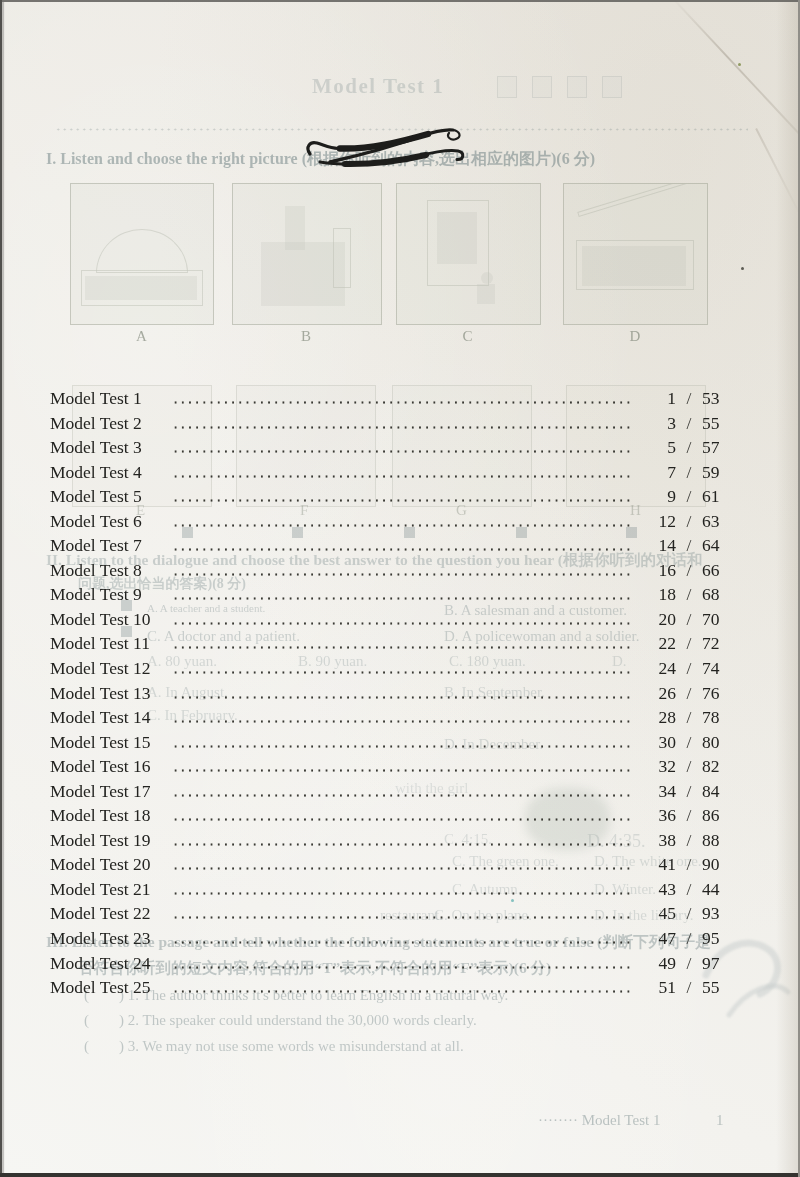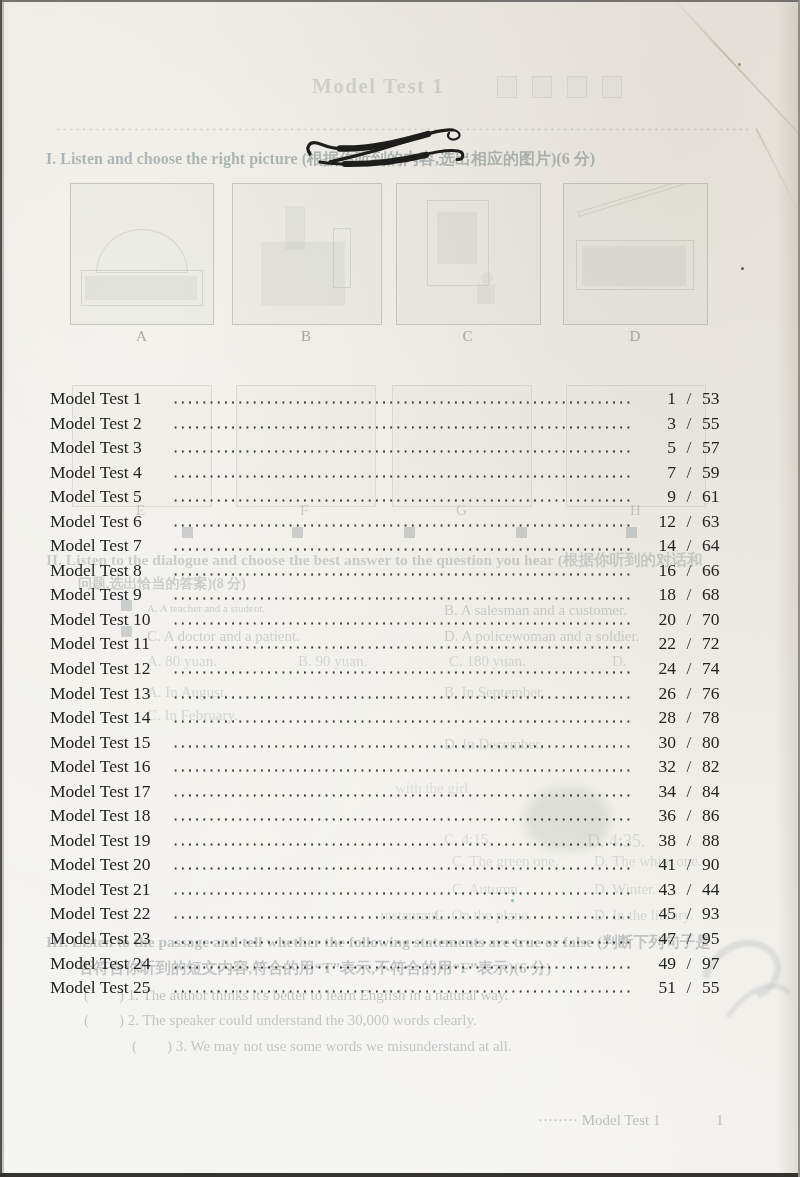--- a/index.html
+++ b/index.html
@@ -142,21 +142,21 @@
         <span class="bleed-line" style="left: 594px; top: 853px; font-size: 15px; opacity: 0.18;">D. The white one.</span>
         <span class="bleed-line" style="left: 452px; top: 881px; font-size: 15px; opacity: 0.18;">C. Autumn.</span>
         <span class="bleed-line" style="left: 594px; top: 881px; font-size: 15px; opacity: 0.18;">D. Winter.</span>
         <span class="bleed-line" style="left: 380px; top: 907px; font-size: 15px; opacity: 0.18;">restaurant.</span>
         <span class="bleed-line" style="left: 434px; top: 907px; font-size: 15px; opacity: 0.18;">C. On the plane.</span>
         <span class="bleed-line" style="left: 594px; top: 907px; font-size: 15px; opacity: 0.18;">D. In the library.</span>
         <span class="bleed-line" style="left: 46px; top: 932px; font-size: 15.5px; opacity: 0.32; font-weight: bold;">III. Listen to the passage and tell whether the following statements are true or false (判断下列句子是</span>
         <span class="bleed-line" style="left: 78px; top: 958px; font-size: 15.5px; opacity: 0.32; font-weight: bold;">否符合你听到的短文内容,符合的用“T”表示,不符合的用“F”表示)(6 分)</span>
         <span class="bleed-line" style="left: 84px; top: 986px; font-size: 15px; opacity: 0.32;">(　　) 1. The author thinks it's better to learn English in a natural way.</span>
         <span class="bleed-line" style="left: 84px; top: 1011px; font-size: 15px; opacity: 0.32;">(　　) 2. The speaker could understand the 30,000 words clearly.</span>
-        <span class="bleed-line" style="left: 84px; top: 1037px; font-size: 15px; opacity: 0.32; margin-left: 48px;">(　　) 3. We may not use some words we misunderstand at all.</span>
+        <span class="bleed-line" style="left: 84px; top: 1037px; font-size: 15px; opacity: 0.32;">(　　) 3. We may not use some words we misunderstand at all.</span>
         <span class="bleed-line" style="left: 538px; top: 1112px; font-size: 15px; opacity: 0.36;">········ Model Test 1</span>
         <span class="bleed-line" style="left: 716px; top: 1112px; font-size: 15px; opacity: 0.36;">1</span>
       </div>
     <div id="bleed-blob"></div>
     <svg id="bleed-swirl" width="100" height="105" viewBox="0 0 100 105">
       <g fill="none" stroke="rgba(150,165,168,.45)" stroke-linecap="round">
         <path d="M12 55 C25 25 55 15 75 30 C90 42 84 66 66 74" stroke-width="7"></path>
         <path d="M35 95 C52 70 80 58 94 72" stroke-width="5"></path>
       </g>
     </svg>

